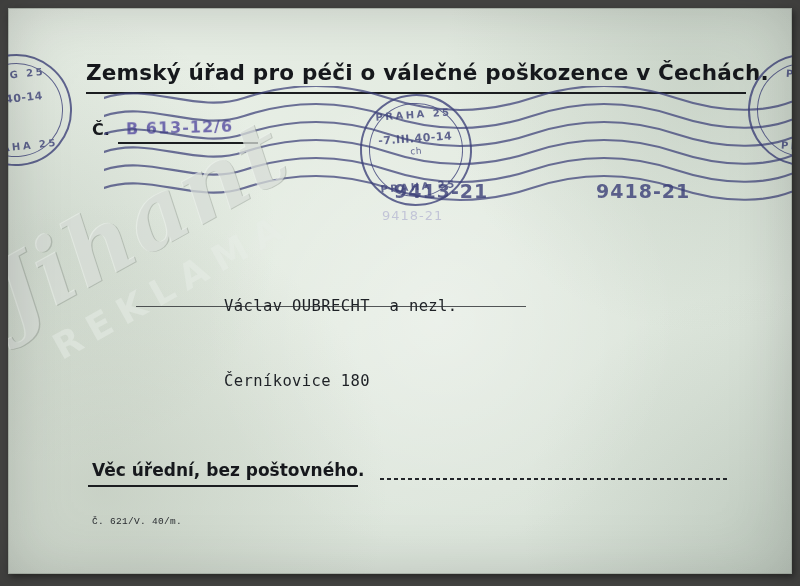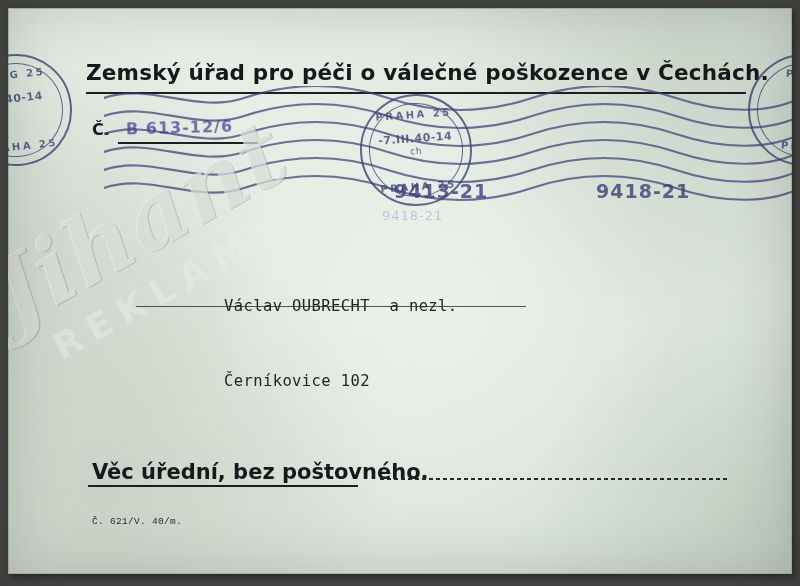--- a/index.html
+++ b/index.html
@@ -92,21 +92,21 @@
     transform: rotate(-1.5deg);
     filter: blur(0.25px);
   }
   
   .footer-text {
     position: absolute;
     left: 84px;
     top: 452px;
     font-family: "DejaVu Sans", sans-serif;
     font-weight: bold;
-    font-size: 21px;
+    font-size: 17px;
     color: #16181c;
     text-align: right;
   }
   .footer-rule {
     position: absolute;
     left: 80px;
     top: 477px;
     width: 270px;
     height: 2px;
     background: #1b1d20;
@@ -324,21 +324,21 @@
       <div class="t-mid">III.4</div>
       <div class="t-bot">PRAH</div>
     </div>
 
     <div class="sortnum" id="sortnum-1">9413-21</div>
     <div class="sortnum" id="sortnum-2">9418-21</div>
     <div class="faint-stamp">9418-21</div>
 
     <div class="addr">
       <span class="ln">Václav OUBRECHT  a nezl.</span>
-      <span class="ln">Černíkovice 102</span>
+      <span class="ln">Černíkovice 180</span>
       
     </div>
     <div class="addr-strike"></div>
 
     <div class="footer-text">Věc úřední, bez poštovného.</div>
     <div class="footer-rule"></div>
     <div class="footer-dots"></div>
     <div class="printer-code">Č. 621/V. 40/m.</div>
 
     <div id="watermark">

